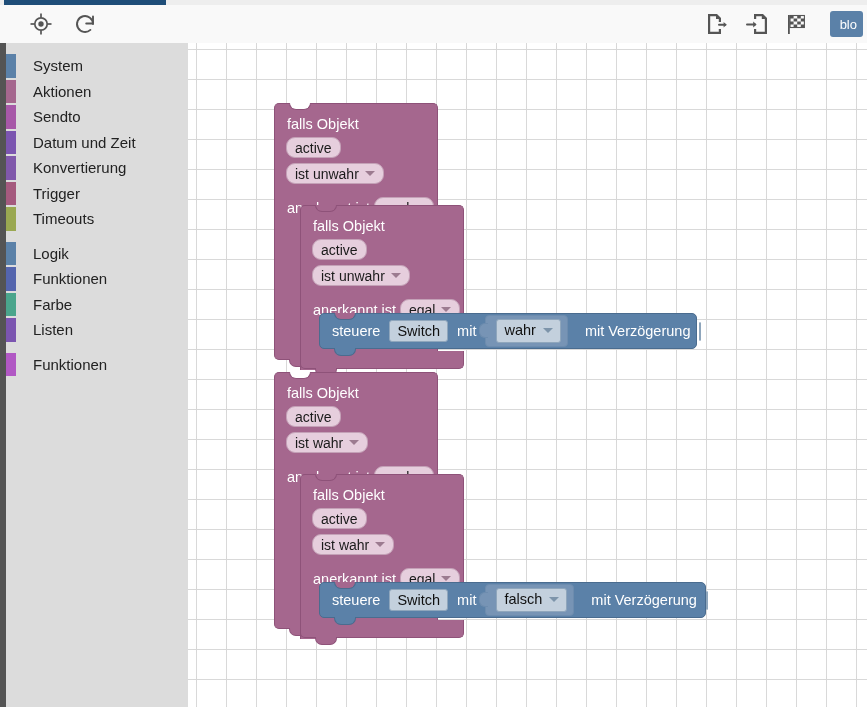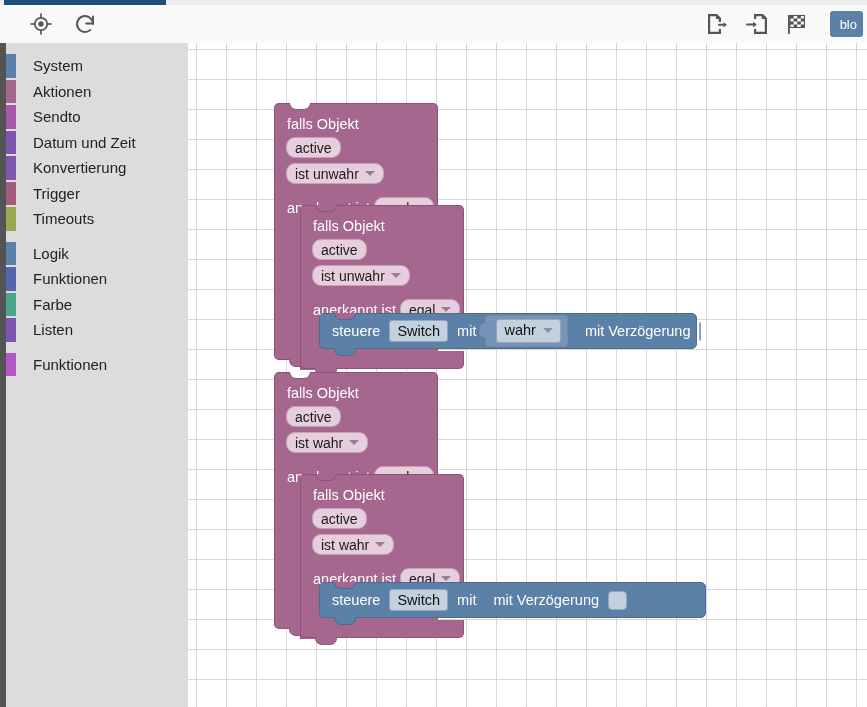--- a/index.html
+++ b/index.html
@@ -991,19 +991,25 @@
       <div class="cblock-bottom" style="left:112px; top:577px; width:164px; height:18px;">
         <div class="tab-bottom"></div>
       </div>
 
       <div class="ablock" style="left:131px; top:539px; width:387px; height:36px; padding:0 12px; gap:9px;">
         <div class="notch-top-b"></div>
         <div class="tab-bottom-b"></div>
         <span class="a-text">steuere</span>
         <span class="a-field-ro">Switch</span>
         <span class="a-text">mit</span>
+        <span class="socket">
+          <span class="a-dropdown">
+            <span>falsch</span>
+            <span class="a-caret"></span>
+          </span>
+        </span>
         <span class="a-text" style="margin-left:8px;">mit Verzögerung</span>
         <span class="a-checkbox"></span>
       </div>
     </div>
 
   </div>
 </div>
 
 </body></html>

